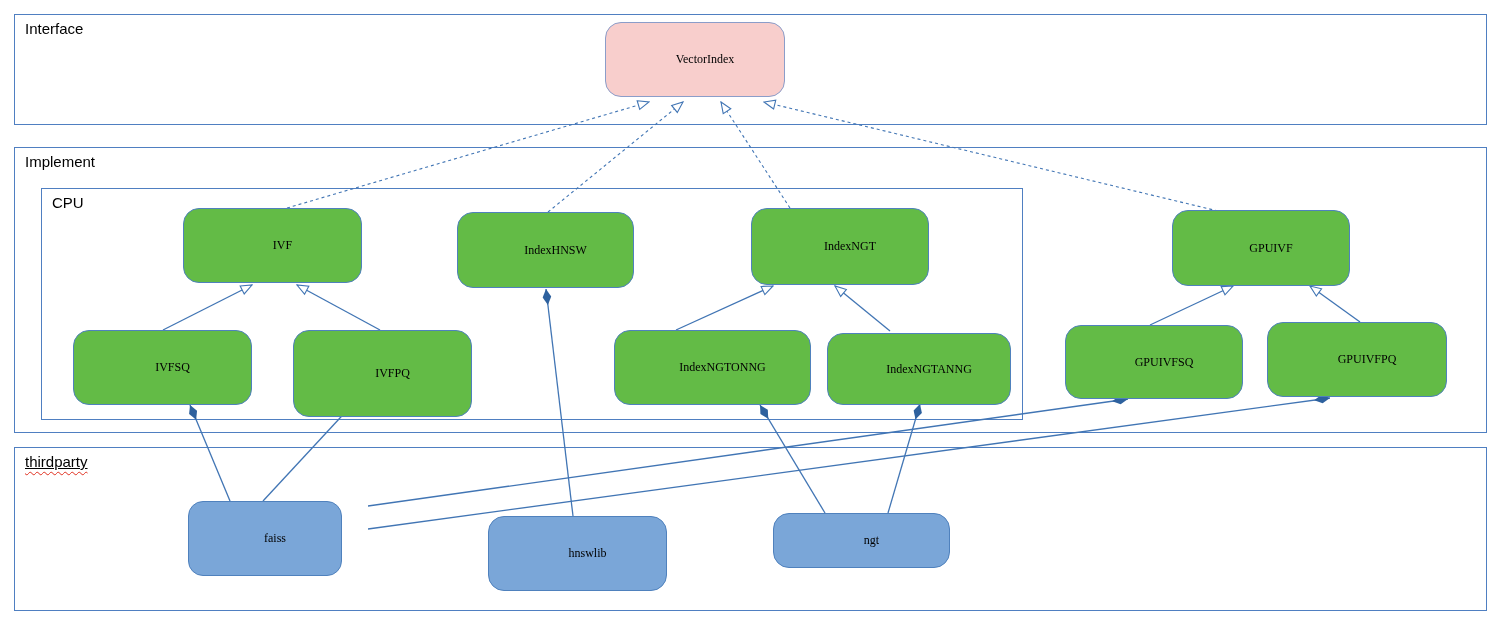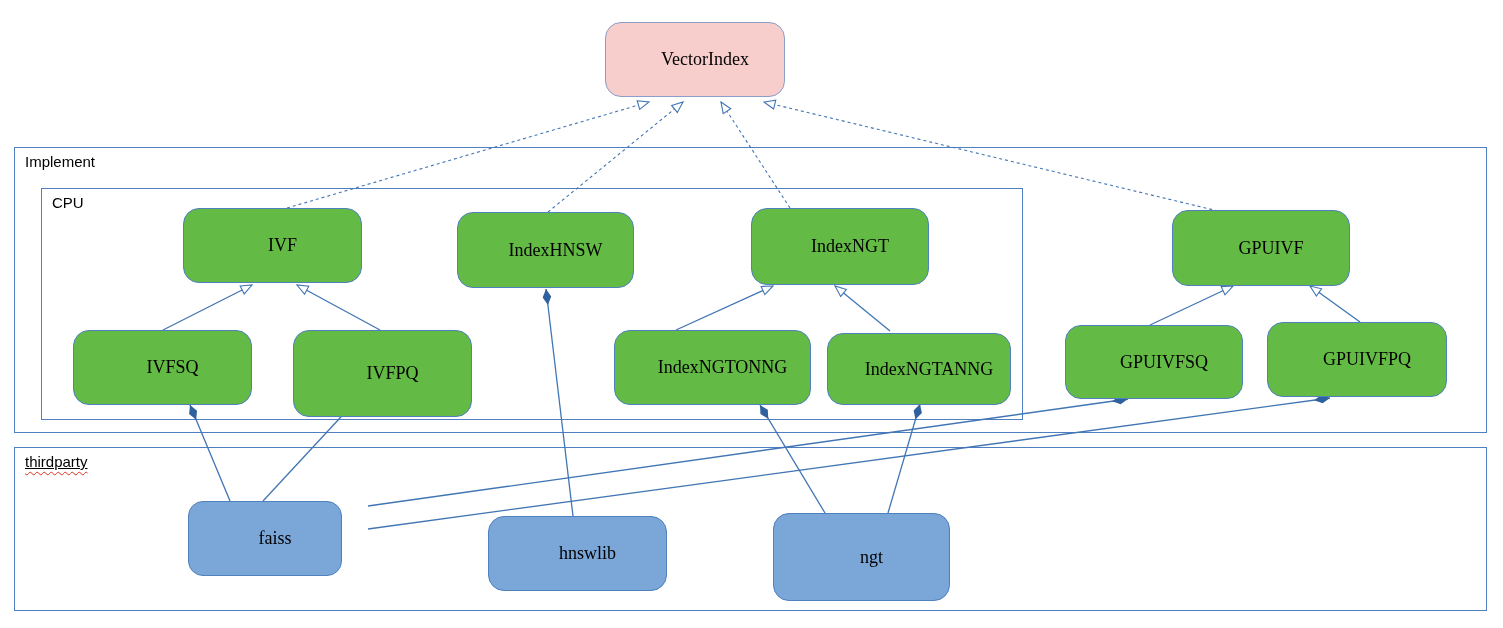--- a/index.html
+++ b/index.html
@@ -42,47 +42,50 @@
   .edge{stroke:#4175b4;stroke-width:1.3;fill:none;}
   .edge.dashed{stroke-width:1.1;stroke-dasharray:3 3;}
   
   .node{
     position:absolute;
     box-sizing:border-box;
     border:1.5px solid #4f81bd;
     border-radius:16px;
     display:flex;align-items:center;justify-content:center;
     font-family:"Liberation Serif", serif;
-    font-size:18px;color:#000;
+    font-size:12px;color:#000;
     text-align:center;
     padding-left:20px;
   }
   .node.pink {background:#f8cecc;border-color:#8b9dc9;}
   .node.green{background:#63bb46;}
   .node.blue {background:#7aa6d8;}
   #n-vectorindex {left:605px; top:22px;  width:180px; height:75px;}
   #n-ivf         {left:183px; top:208px; width:179px; height:75px;}
   #n-indexhnsw   {left:457px; top:212px; width:177px; height:76px;}
   #n-indexngt    {left:705px; top:208px; width:178px; height:77px;margin-left:46px;}
   #n-ivfsq       {left:73px;  top:330px; width:179px; height:75px;}
   #n-ivfpq       {left:293px; top:330px; width:179px; height:87px;}
   #n-indexngtonng{left:614px; top:330px; width:197px; height:75px;}
   #n-indexngtanng{left:827px; top:333px; width:184px; height:72px;}
   #n-gpuivf      {left:1172px;top:210px; width:178px; height:76px;}
   #n-gpuivfsq    {left:1065px;top:325px; width:178px; height:74px;}
   #n-gpuivfpq    {left:1267px;top:322px; width:180px; height:75px;}
   #n-faiss       {left:188px; top:501px; width:154px; height:75px;border-radius:15px;}
   #n-hnswlib     {left:488px; top:516px; width:179px; height:75px;}
-  #n-ngt         {left:773px; top:513px; width:177px; height:88px;font-family:Liberation Serif, serif;}
+  #n-ngt         {left:773px; top:513px; width:177px; height:55px;font-family:Liberation Serif, serif;}
 </style>
 </head>
 <body>
 
 <div id="canvas">
 
+  <div class="container" id="c-interface">
+    <span class="container-label">Interface</span>
+  </div>
   <div class="container" id="c-implement">
     <span class="container-label">Implement</span>
   </div>
   <div class="container" id="c-cpu">
     <span class="container-label">CPU</span>
   </div>
   <div class="container" id="c-thirdparty">
     <span class="container-label squiggle-outer"><span class="squiggle-inner">thirdparty</span></span>
   </div>
 

